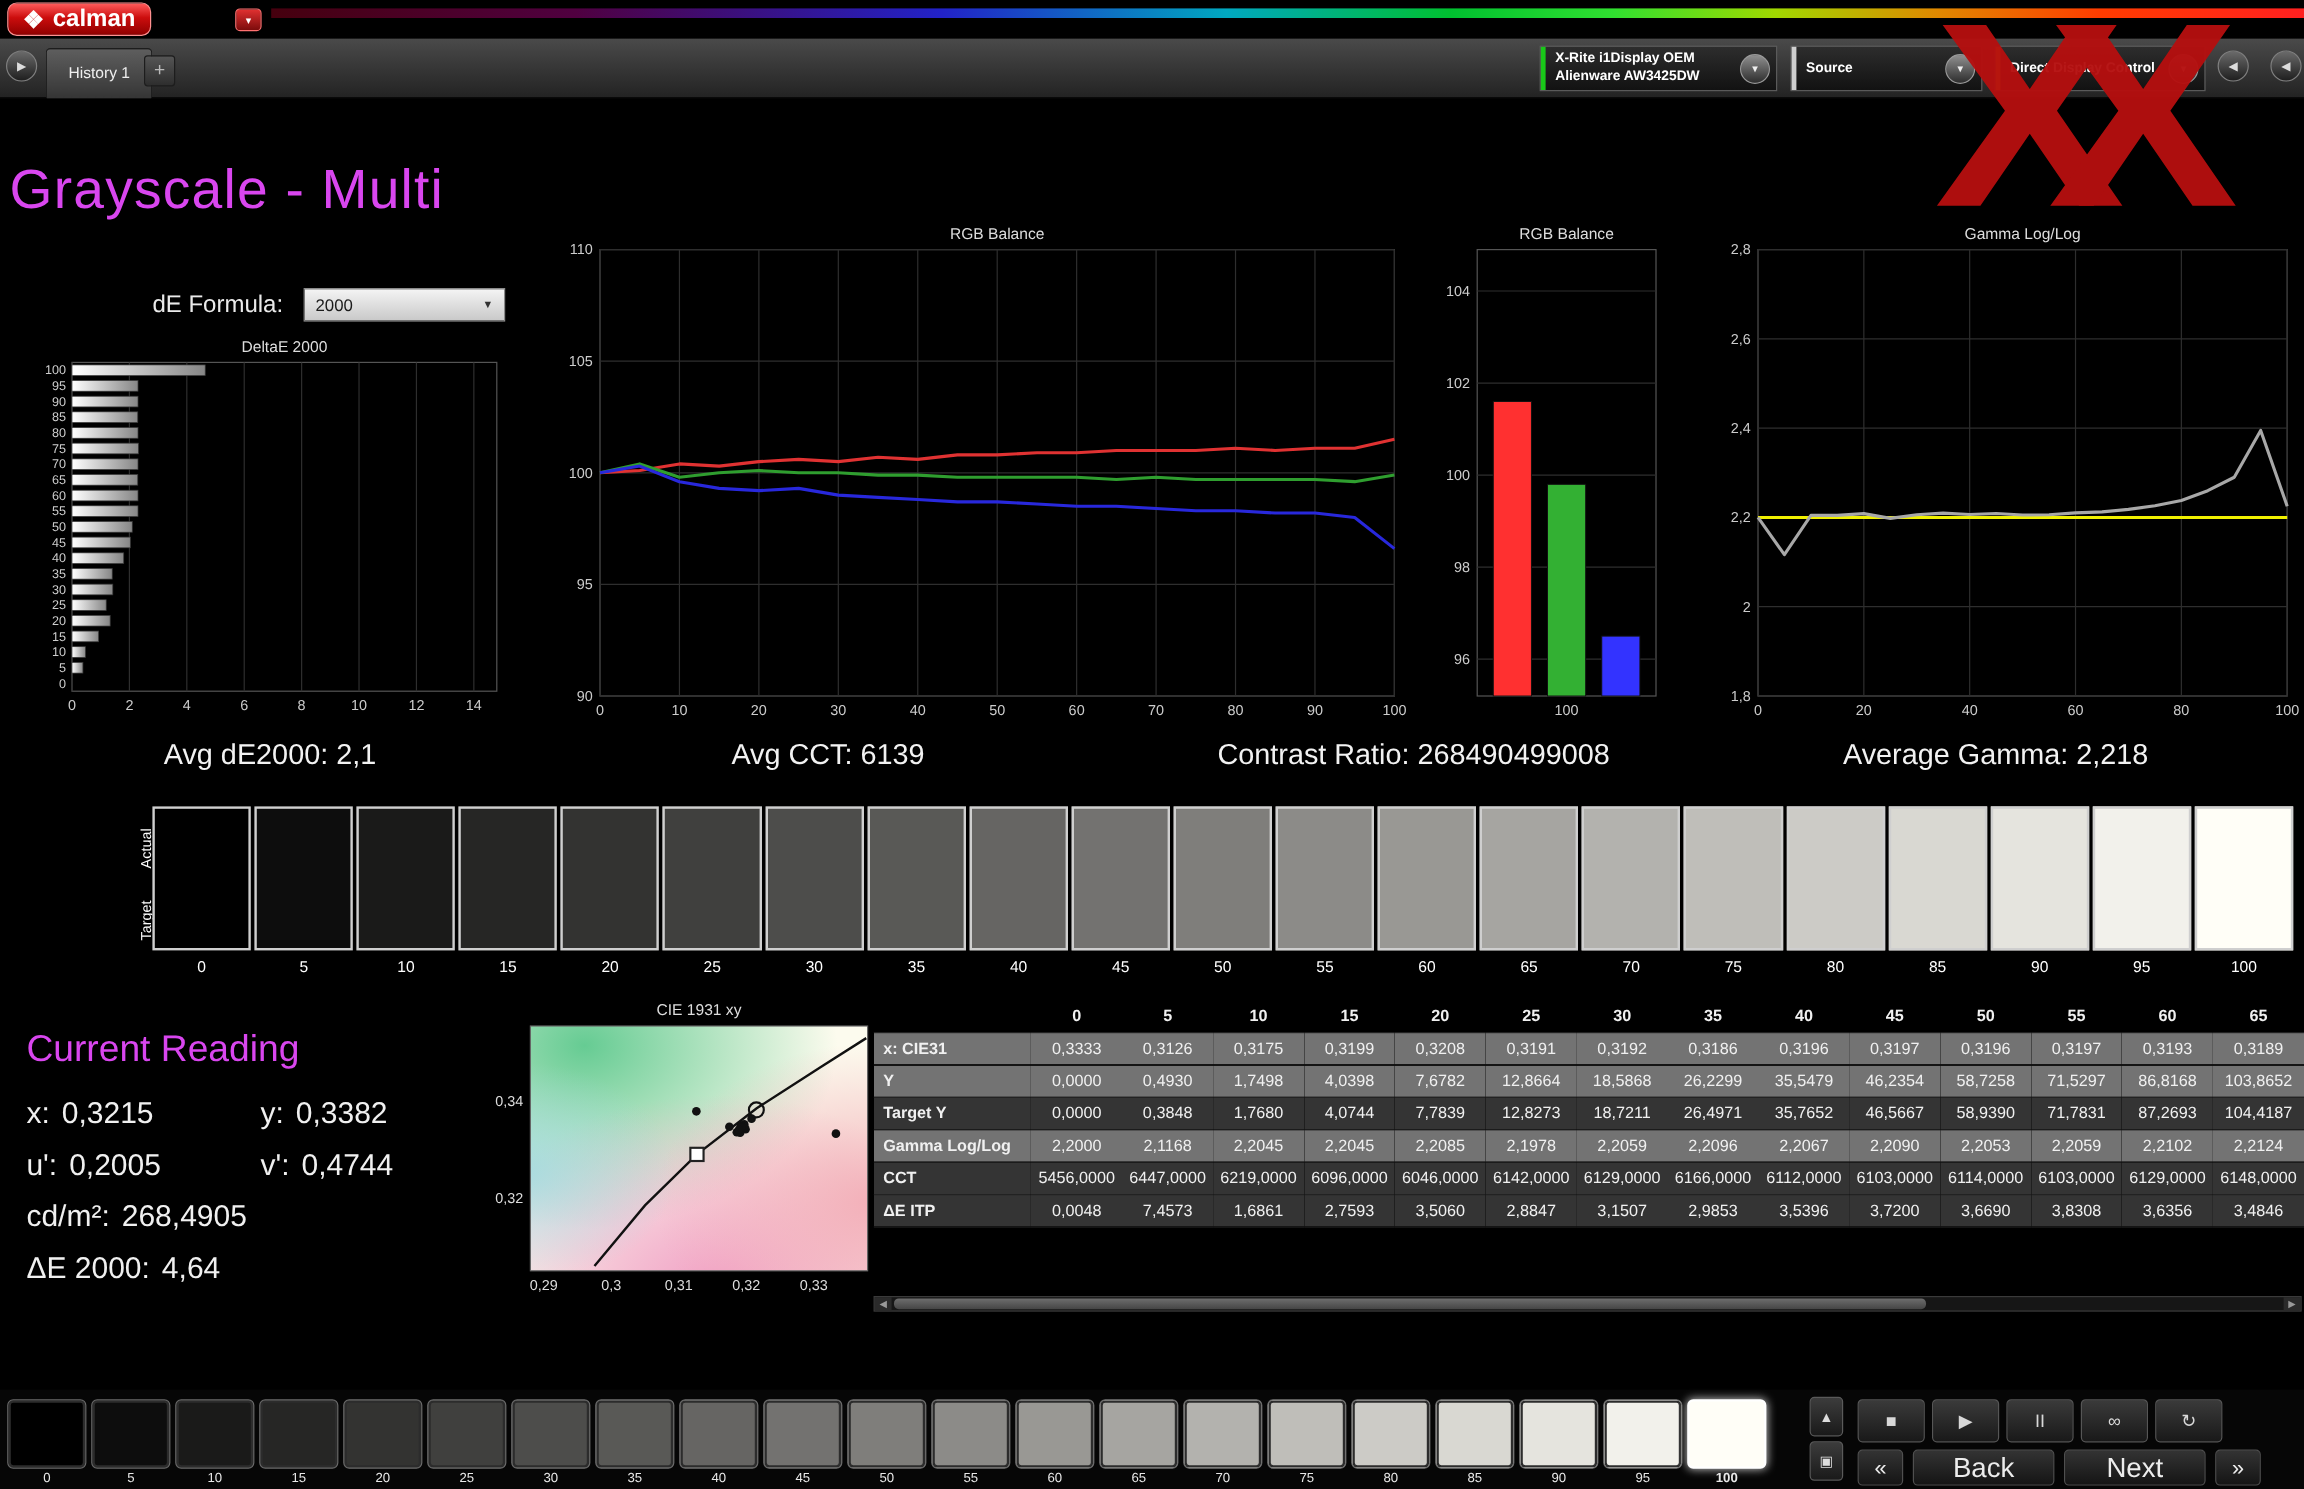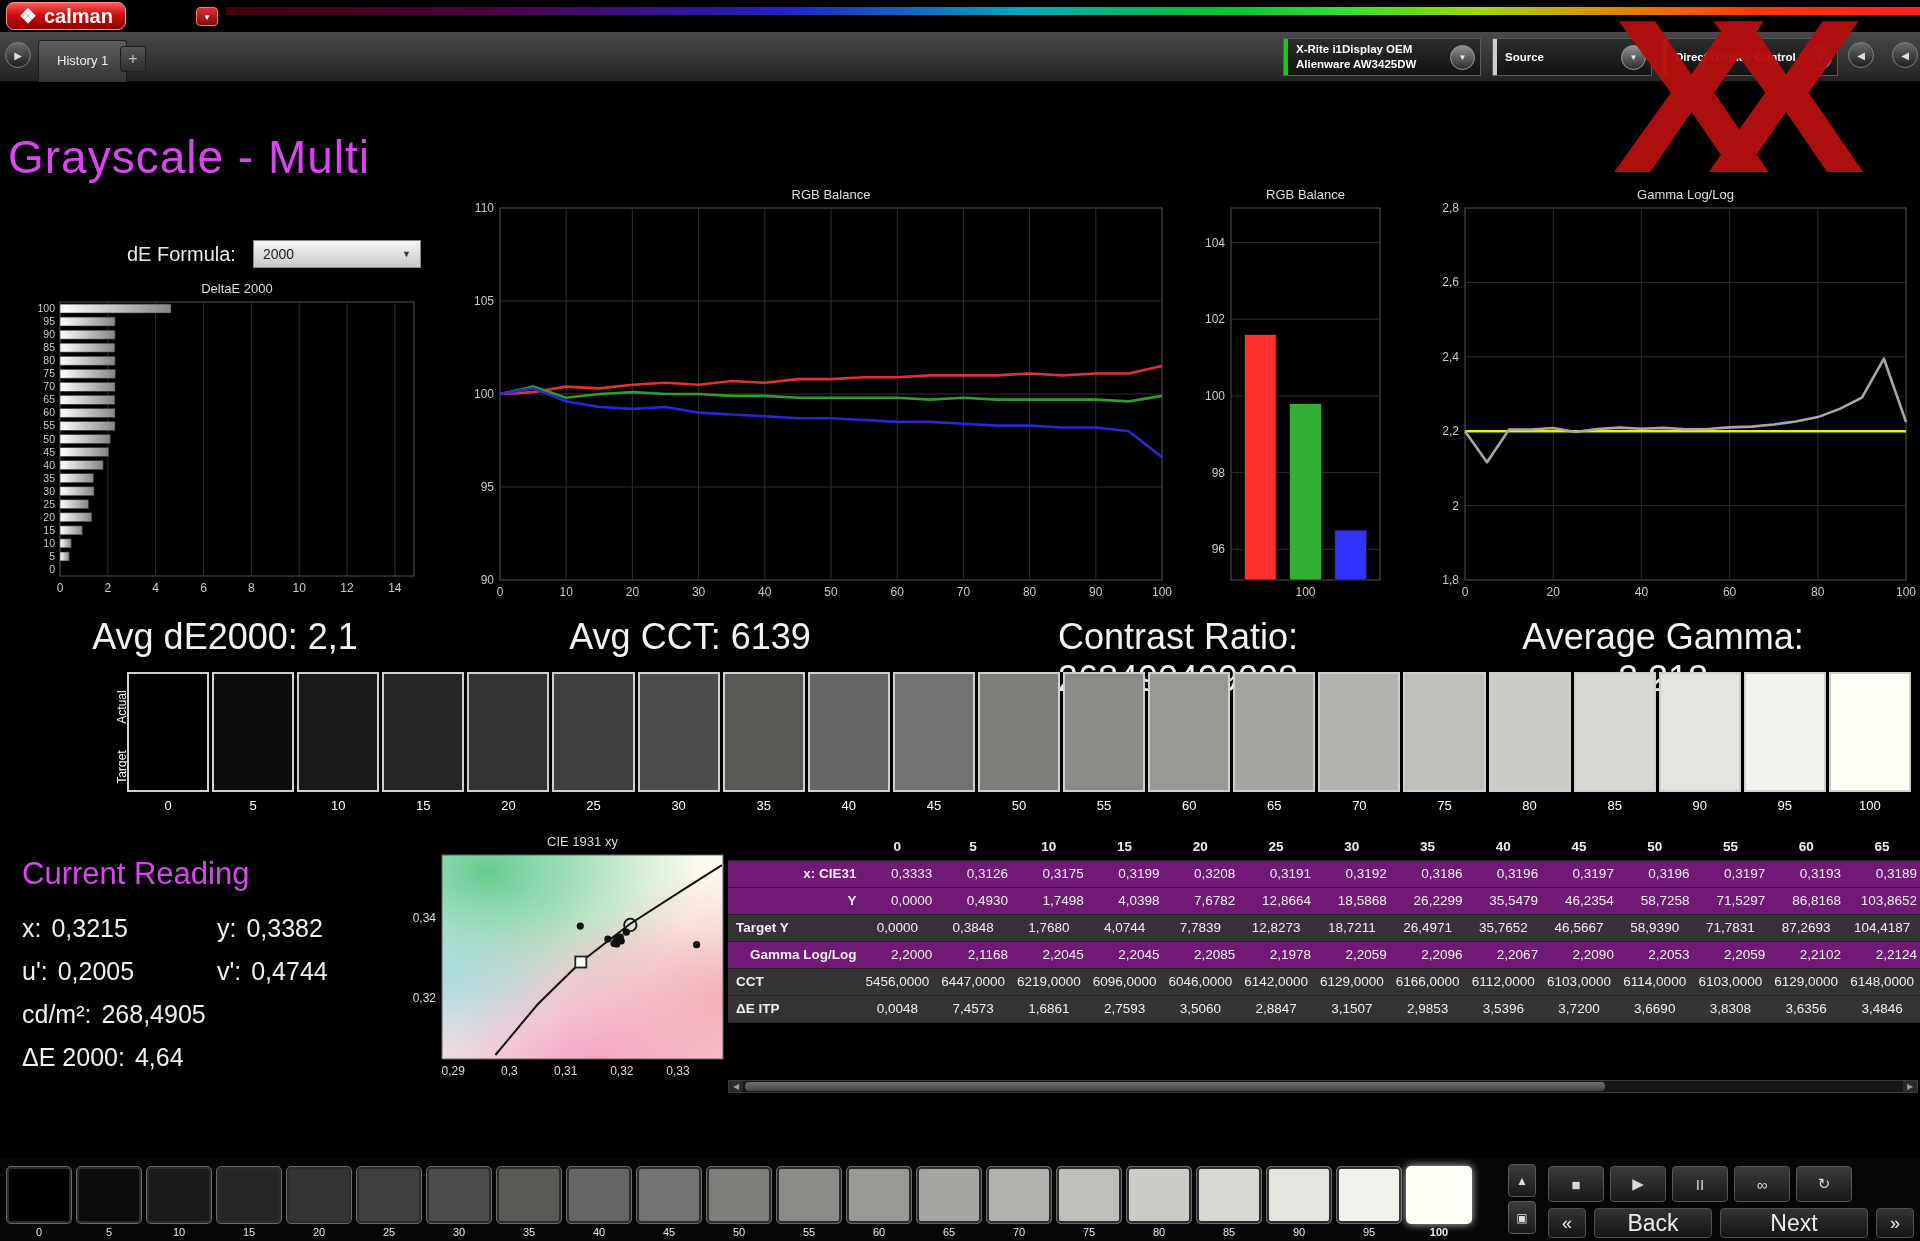--- a/index.html
+++ b/index.html
@@ -45,21 +45,21 @@
   .page-title { position:absolute; left:8px; top:130px; font-size:46px; color:#d946ef; letter-spacing:1px; }
   .de-row { position:absolute; left:127px; top:240px; display:flex; align-items:center; gap:17px;
     color:#eaeaea; font-size:20px; }
   .de-select { width:168px; height:28px; background:linear-gradient(#f4f4f4,#c9c9c9);
     border:1px solid #8a8a8a; display:flex; justify-content:space-between; align-items:center;
     padding:0 9px; color:#1c1c1c; font-size:14px; }
   .de-select .arr { font-size:9px; color:#333; }
 
   .chart { position:absolute; }
 
-  .stat { position:absolute; top:616px; font-size:36px; color:#f2f2f2; text-align:center; }
+  .stat { position:absolute; top:616px; font-size:24px; color:#f2f2f2; text-align:center; }
 
   
   .rot { position:absolute; left:86px; width:72px; text-align:center; color:#fff; font-size:12px; }
   .rot-actual { top:700px; transform:rotate(-90deg); }
   .rot-target { top:760px; transform:rotate(-90deg); }
   .swatches { position:absolute; left:127px; top:672px; width:1784px; display:flex; gap:3px; }
   .swatch { flex:1; height:120px; border:2px solid #cfcfcf; }
   .swatch-labels { position:absolute; left:127px; top:798px; width:1784px; display:flex; gap:3px; }
   .swatch-labels span { flex:1; text-align:center; color:#fff; font-size:13px; }
 
@@ -71,21 +71,21 @@
   .cr-pair.w { width:195px; }
 
   
   .data-table { position:absolute; left:728px; top:833px; width:1192px; height:244px; overflow:hidden; }
   .data-table table { border-collapse:collapse; table-layout:fixed; }
   .data-table th, .data-table td { height:27px; font-size:13.5px; color:#f0f0f0; text-align:center;
     padding:0 3px; white-space:nowrap; overflow:hidden; border-bottom:1px solid #222; }
   .data-table th { font-weight:bold; background:#000; }
   .data-table td.rowlabel, .data-table th.rowlabel { width:132px; text-align:left; padding-left:8px; font-weight:bold; }
   .data-table td { width:76px; }
-  .data-table tr.even td { background:#701a75;text-align:right; }
+  .data-table tr.even td { background:#737373; }
   .data-table tr.odd  td { background:#343434; }
   .hscroll { position:absolute; left:728px; top:1080px; width:1190px; height:13px;
     background:#161616; border:1px solid #3a3a3a; }
   .hscroll .arr { position:absolute; top:0; width:14px; height:11px; color:#999; font-size:8px;
     text-align:center; line-height:11px; background:#2a2a2a; }
   .hscroll .arr.l { left:0; } .hscroll .arr.r { right:0; }
   .hscroll .thumb { position:absolute; left:16px; top:1px; width:860px; height:9px;
     background:linear-gradient(#6e6e6e,#454545); border-radius:4px; }
 
   
@@ -103,21 +103,21 @@
     display:flex; align-items:center; justify-content:center; }
   .t-icons { position:absolute; left:1548px; top:8px; display:flex; gap:6px; }
   .t-icon { width:56px; height:36px; background:linear-gradient(#3a3a3a,#191919);
     border:1px solid #565656; border-radius:4px; color:#d8d8d8; font-size:15px;
     display:flex; align-items:center; justify-content:center; }
   .t-nav { position:absolute; left:1548px; top:50px; display:flex; gap:8px; align-items:center; }
   .t-nav .nbtn { height:30px; background:linear-gradient(#333,#151515); border:1px solid #4f4f4f;
     border-radius:4px; color:#ececec; display:flex; align-items:center; justify-content:center; }
   .nbtn.small { width:38px; font-size:18px; }
   .nbtn.back { width:118px; font-size:23px; }
-  .nbtn.next { width:148px; font-size:23px; }
+  .nbtn.next { width:118px; font-size:23px; }
 
   
   .watermark { position:absolute; left:1612px; top:-22px; z-index:50; font-size:238px; font-weight:bold;
     line-height:1; color:#b50f0f; opacity:.96; letter-spacing:-0.27em; transform:scaleY(.92);
     pointer-events:none; }
 </style>
 </head>
 <body>
 
 <div class="topbar">

